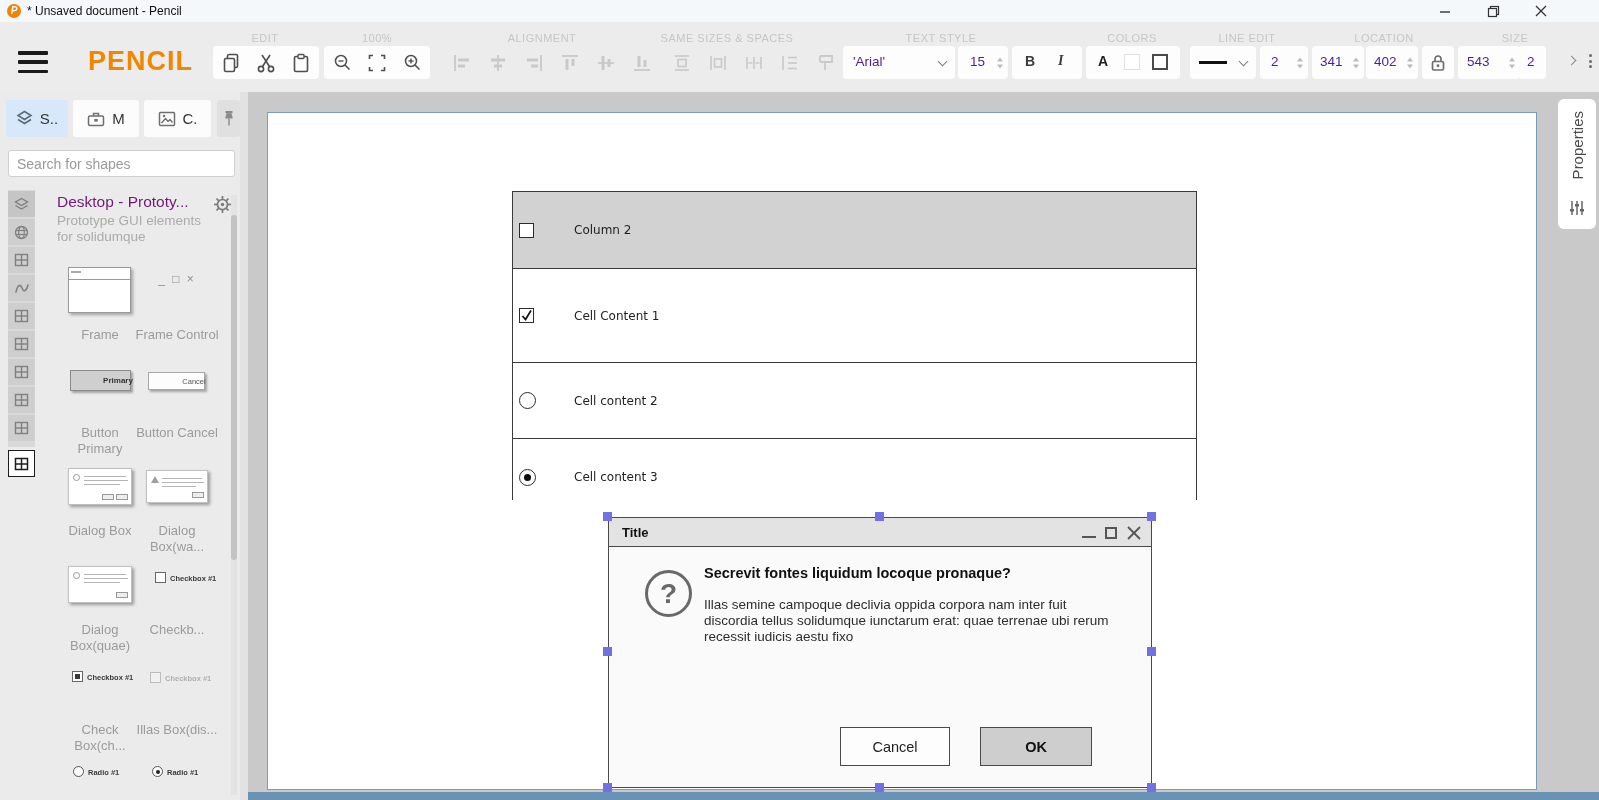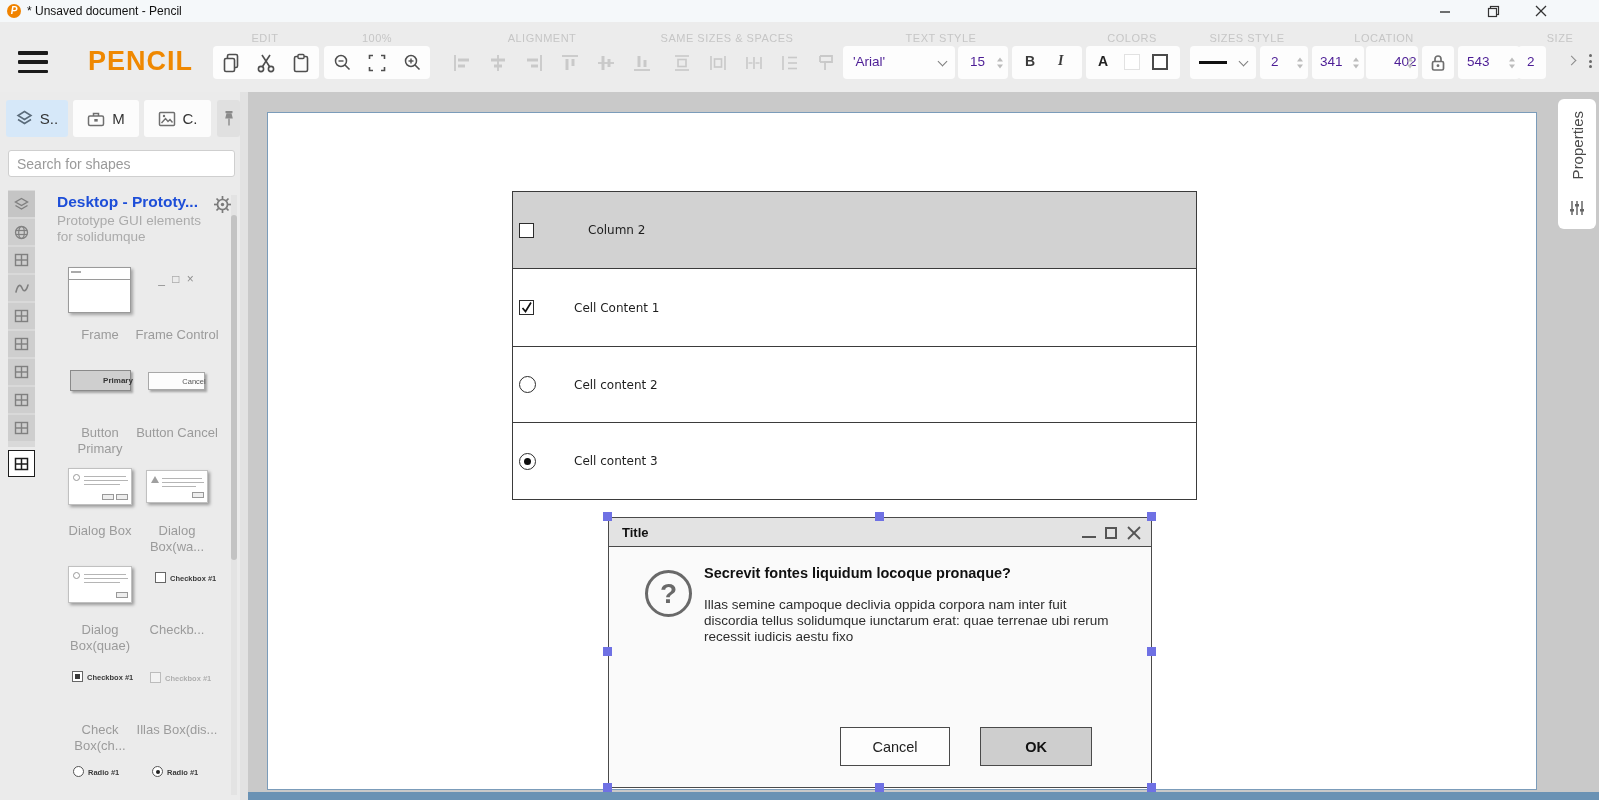--- a/index.html
+++ b/index.html
@@ -42,21 +42,21 @@
   .search { position:absolute; left:8px; top:58px; width:227px; height:27px; background:#fff;
     border:1px solid #cfcfcf; border-radius:3px; font-size:14px; padding-left:8px; color:#333;
     font-family:"Liberation Sans", sans-serif; }
   .search::placeholder { color:#9a9a9a; }
   .strip { position:absolute; left:8px; top:98px; width:27px; height:257px; background:#d9d9d9; }
   .sbtn { position:absolute; left:8px; width:27px; height:26px; display:flex; align-items:center;
     justify-content:center; background:#cecece; }
   .sbtn.first { background:#c5c5c5; }
   .sbtn.active { background:#fff; border:1.5px solid #1c1c1c; height:27px; }
   .coll-title { position:absolute; left:57px; top:101px; width:152px; font-size:15.5px;
-    font-weight:bold; color:#1d4ed8; white-space:nowrap; overflow:hidden; }
+    font-weight:normal; color:#701a75; white-space:nowrap; overflow:hidden; }
   .coll-sub { position:absolute; left:57px; top:121px; width:162px; font-size:13.5px;
     line-height:16px; color:#ababab; }
   .slabel { position:absolute; width:84px; text-align:center; font-size:13px; line-height:15.5px;
     color:#9b9b9b; }
   .mini-btn { position:absolute; display:flex; align-items:center; justify-content:center;
     box-shadow:1.5px 1.5px 2px rgba(0,0,0,.3);padding-left:35px; }
   .thumb { position:absolute; background:#fff; border:1px solid #c0c0c0;
     box-shadow:2px 2px 3px rgba(0,0,0,.35); }
   .t-ic { position:absolute; left:4px; top:5px; width:7px; height:7px; border:1px solid #999;
     border-radius:50%; }
@@ -150,23 +150,23 @@
       <i></i>
     </div>
   <div class="logo">PENCIL</div>
 
   <div class="sect-label" style="left:265px;">EDIT</div>
   <div class="sect-label" style="left:377px;">100%</div>
   <div class="sect-label" style="left:542px;">ALIGNMENT</div>
   <div class="sect-label" style="left:727px;">SAME SIZES &amp; SPACES</div>
   <div class="sect-label" style="left:941px;">TEXT STYLE</div>
   <div class="sect-label" style="left:1132px;">COLORS</div>
-  <div class="sect-label" style="left:1247px;">SIZES STYLE</div>
+  <div class="sect-label" style="left:1247px;">LINE EDIT</div>
   <div class="sect-label" style="left:1384px;">LOCATION</div>
-  <div class="sect-label" style="left:1515px;margin-left:45px;">SIZE</div>
+  <div class="sect-label" style="left:1515px;">SIZE</div>
 
   <div class="grp" style="left:213px; width:106px;">
     <div class="tbtn" style="left:0;">
       <svg width="18" height="20">
         <rect x="5.5" y="1.5" width="10" height="13" rx="1.5" fill="none" stroke="#4f4f4f" stroke-width="1.6"></rect>
         <rect x="2.5" y="5.5" width="10" height="13" rx="1.5" fill="#fdfdfd" stroke="#4f4f4f" stroke-width="1.6"></rect>
       </svg>
     </div>
     <div class="tbtn" style="left:35px;">
       <svg width="20" height="20">
@@ -324,21 +324,21 @@
   </div>
 
   <div class="grp" style="left:1312px; width:52px;">
     <span class="num" style="position:absolute; left:8px; top:8px;">341</span>
     <span class="spin">
         <i class="up"></i>
         <i class="dn"></i>
       </span>
   </div>
   <div class="grp" style="left:1366px; width:52px;">
-    <span class="num" style="position:absolute; left:8px; top:8px;margin-left:20px;">402</span>
+    <span class="num" style="position:absolute; left:8px; top:8px;">402</span>
     <span class="spin">
         <i class="up"></i>
         <i class="dn"></i>
       </span>
   </div>
   <div class="grp" style="left:1422px; width:32px;">
     <svg style="position:absolute; left:8px; top:7px;" width="16" height="19">
       <rect x="2.5" y="8.5" width="11" height="8.5" rx="1.5" fill="none" stroke="#6e6e6e" stroke-width="1.7"></rect>
       <path d="M5,8.5 V6 a3,3 0 0 1 6,0 V8.5" fill="none" stroke="#6e6e6e" stroke-width="1.7"></path>
       <circle cx="8" cy="12.7" r="1.4" fill="#6e6e6e"></circle>
@@ -562,27 +562,27 @@
   <div class="sb-scroll-thumb"></div>
 </div>
 
 <div class="canvas"></div>
 <div class="canvas-left-strip"></div>
 <div class="page"></div>
 <div class="bottom-band"></div>
 
 <div class="wtable">
   <div class="wdivider"></div>
-  <div class="wrow whead" style="height:77px;gap:14px;">
+  <div class="wrow whead" style="height:77px;">
     <div class="wcell1">
         <span class="cb"></span>
       </div>
     <div class="wcell2">Column 2</div>
   </div>
-  <div class="wrow" style="height:78px; background:#fff;">
+  <div class="wrow" style="height:94px; background:#fff;">
     <div class="wcell1">
       <span class="cb">
         <svg width="13" height="13">
             <polyline points="2.5,7 5.5,10.5 11,1.5" fill="none" stroke="#111" stroke-width="1.7"></polyline>
           </svg>
       </span>
     </div>
     <div class="wcell2">Cell Content 1</div>
   </div>
   <div class="wrow" style="height:76px; background:#fff;">

